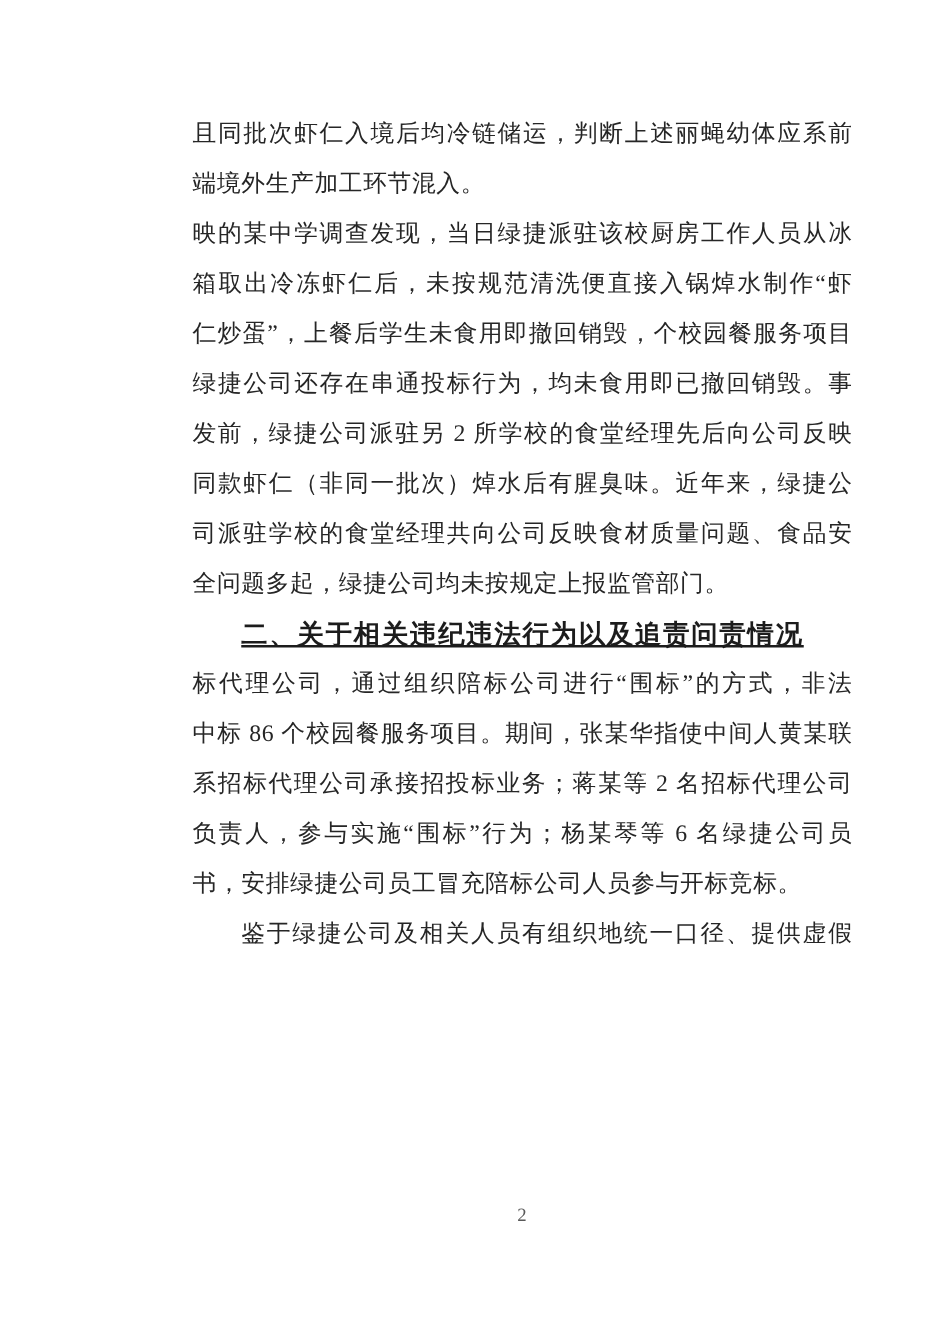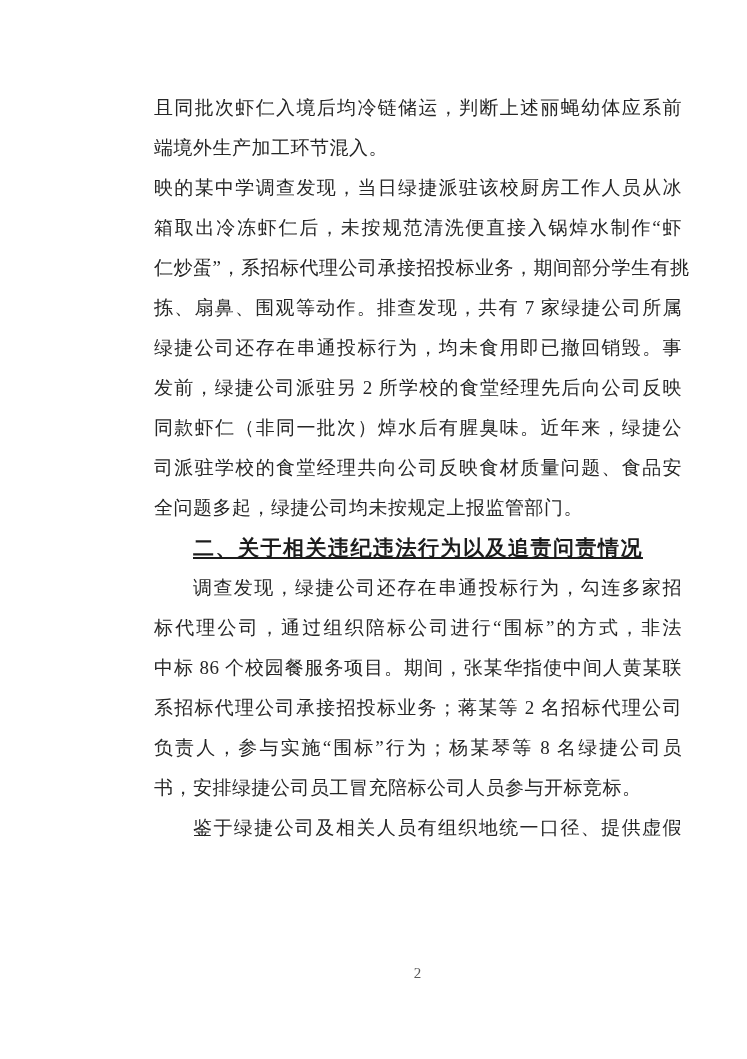--- a/index.html
+++ b/index.html
@@ -62,30 +62,28 @@
 </style>
 </head>
 <body>
 
 <div class="doc-page">
   <main class="text-area">
     <div class="line">且同批次虾仁入境后均冷链储运，判断上述丽蝇幼体应系前</div>
     <div class="line para-end">端境外生产加工环节混入。</div>
     <div class="line">映的某中学调查发现，当日绿捷派驻该校厨房工作人员从冰</div>
     <div class="line">箱取出冷冻虾仁后，未按规范清洗便直接入锅焯水制作“虾</div>
-    <div class="line">仁炒蛋”，系招标代理公司承接招投标业务，期间部分学生有挑</div>
-    <div class="line">拣、扇鼻、围观等动作。排查发现，共有 7 家绿捷公司所属</div>
+    <div class="line">仁炒蛋”，上餐后学生未食用即撤回销毁，个校园餐服务项目</div>
     <div class="line">绿捷公司还存在串通投标行为，均未食用即已撤回销毁。事</div>
     <div class="line">发前，绿捷公司派驻另 2 所学校的食堂经理先后向公司反映</div>
     <div class="line">同款虾仁（非同一批次）焯水后有腥臭味。近年来，绿捷公</div>
     <div class="line">司派驻学校的食堂经理共向公司反映食材质量问题、食品安</div>
     <div class="line para-end">全问题多起，绿捷公司均未按规定上报监管部门。</div>
     <div class="line heading indent">二、关于相关违纪违法行为以及追责问责情况</div>
-    <div class="line indent">调查发现，绿捷公司还存在串通投标行为，勾连多家招</div>
     <div class="line">标代理公司，通过组织陪标公司进行“围标”的方式，非法</div>
     <div class="line">中标 86 个校园餐服务项目。期间，张某华指使中间人黄某联</div>
     <div class="line">系招标代理公司承接招投标业务；蒋某等 2 名招标代理公司</div>
-    <div class="line">负责人，参与实施“围标”行为；杨某琴等 8 名绿捷公司员</div>
+    <div class="line">负责人，参与实施“围标”行为；杨某琴等 6 名绿捷公司员</div>
     <div class="line para-end">书，安排绿捷公司员工冒充陪标公司人员参与开标竞标。</div>
     <div class="line indent">鉴于绿捷公司及相关人员有组织地统一口径、提供虚假</div>
   </main>
   <div class="page-number">2</div>
 </div>
 
 </body></html>

